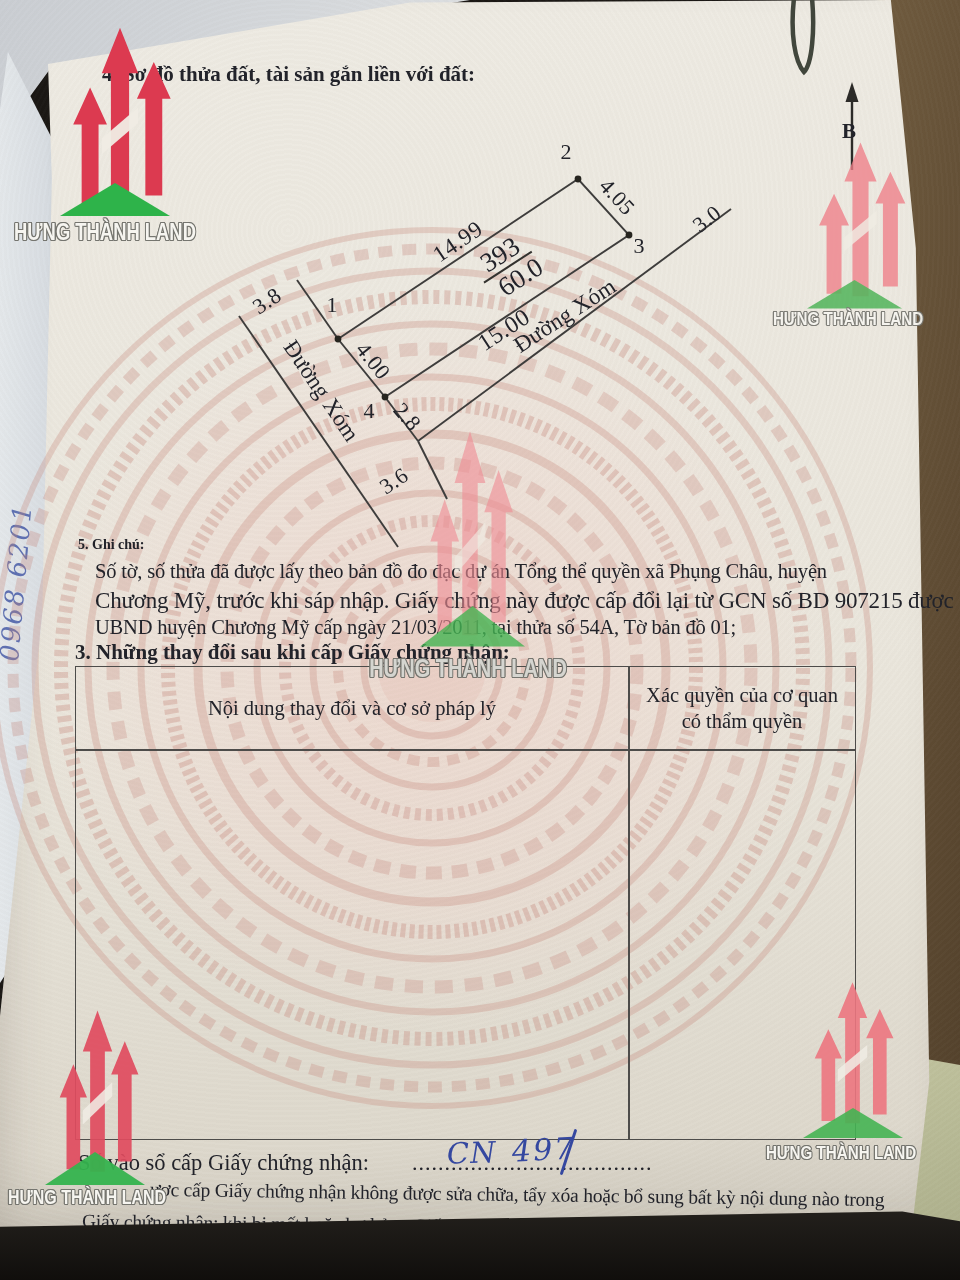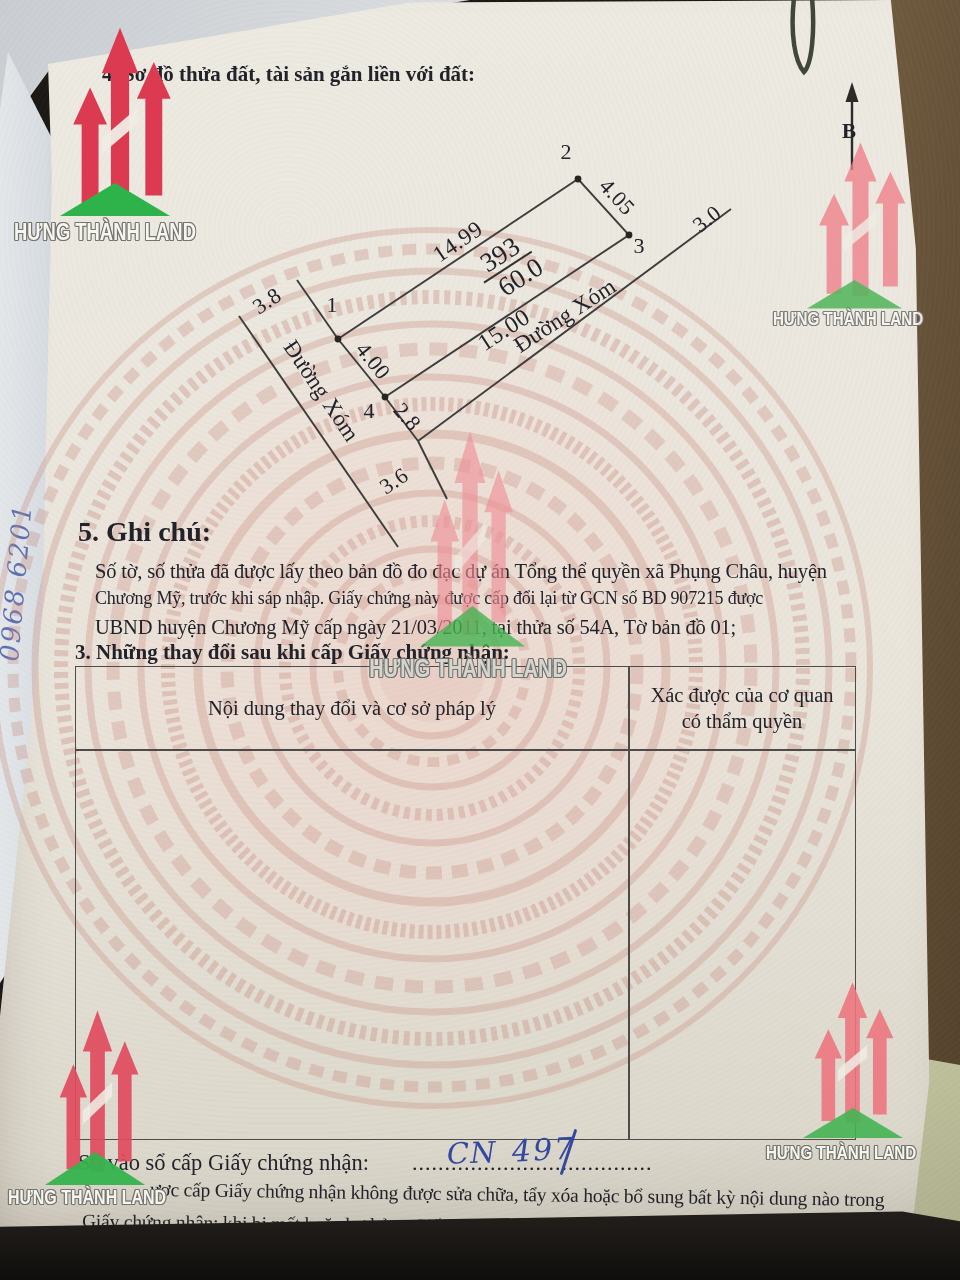--- a/index.html
+++ b/index.html
@@ -134,33 +134,33 @@
   <div style="margin-left:10px;">60.0</div>
 </div>
 
 <div class="doc rot" style="left:565px;top:316px;font-size:23px;transform:translate(-50%,-50%) rotate(-33deg);">Đường Xóm</div>
 <div class="doc rot" style="left:321px;top:391px;font-size:23px;transform:translate(-50%,-50%) rotate(56deg);">Đường Xóm</div>
 
 <div class="doc bold rot" style="left:849px;top:131px;font-size:21px;">B</div>
 
 <div class="doc bold" style="left:102px;top:62px;font-size:21px;">4. Sơ đồ thửa đất, tài sản gắn liền với đất:</div>
 
-<div class="doc bold" style="left:78px;top:516px;font-size:28px;">5. Ghi chú:</div>
+<div class="doc bold" style="left:78px;top:537px;font-size:14px;">5. Ghi chú:</div>
 <div class="doc" style="left:95px;top:560px;font-size:20.5px;letter-spacing:-.2px;">Số tờ, số thửa đã được lấy theo bản đồ đo đạc dự án Tổng thể quyền xã Phụng Châu, huyện</div>
-<div class="doc" style="left:95px;top:588px;font-size:18px;letter-spacing:-.2px;">Chương Mỹ, trước khi sáp nhập. Giấy chứng này được cấp đổi lại từ GCN số BD 907215 được</div>
+<div class="doc" style="left:95px;top:588px;font-size:23px;letter-spacing:-.2px;">Chương Mỹ, trước khi sáp nhập. Giấy chứng này được cấp đổi lại từ GCN số BD 907215 được</div>
 <div class="doc" style="left:95px;top:616px;font-size:20.5px;letter-spacing:-.2px;">UBND huyện Chương Mỹ cấp ngày 21/03/2011, tại thửa số 54A, Tờ bản đồ 01;</div>
 
 <div class="doc bold" style="left:75px;top:640px;font-size:21px;">3. Những thay đổi sau khi cấp Giấy chứng nhận:</div>
 
 <div class="abs" id="table-box">
   <div class="abs" id="table-vdiv"></div>
   <div class="abs" id="table-hdiv"></div>
   <div class="abs" style="left:0;top:0;width:552px;height:82px;display:flex;align-items:center;justify-content:center;font-size:20.5px;">Nội dung thay đổi và cơ sở pháp lý</div>
   <div class="abs" style="left:553px;top:0;width:226px;height:82px;display:flex;flex-direction:column;align-items:center;justify-content:center;font-size:20.5px;line-height:26px;">
-    <div>Xác được của cơ quan</div>
+    <div>Xác quyền của cơ quan</div>
     <div>có thẩm quyền</div>
   </div>
 </div>
 
 <div class="doc" style="left:78px;top:1150px;font-size:22.5px;">Số vào sổ cấp Giấy chứng nhận:</div>
 <div class="doc" style="left:412px;top:1150px;width:238px;overflow:hidden;font-size:22px;letter-spacing:1px;">...........................................................</div>
 <div class="doc hand-blue" style="left:447px;top:1136px;font-size:29px;letter-spacing:1px;transform:rotate(-2deg);">CN</div>
 <div class="doc hand-blue" style="left:512px;top:1132px;font-size:30px;letter-spacing:2px;transform:rotate(-3deg);">497</div>
 <div class="abs" style="left:567px;top:1128px;width:3px;height:48px;background:#3548a0;transform:rotate(18deg);border-radius:2px;"></div>
 

